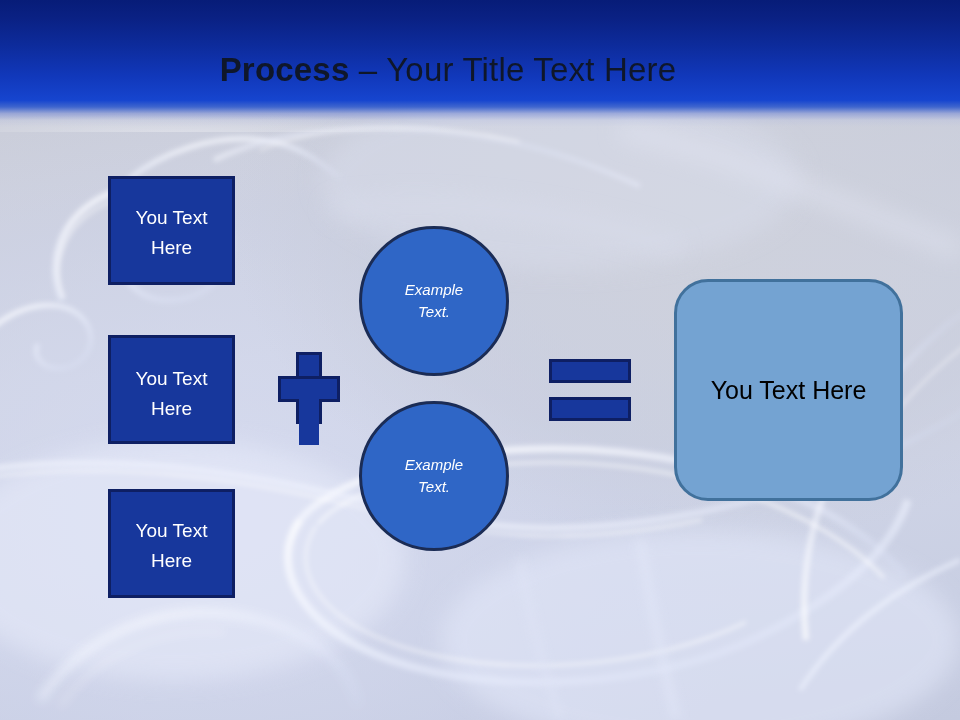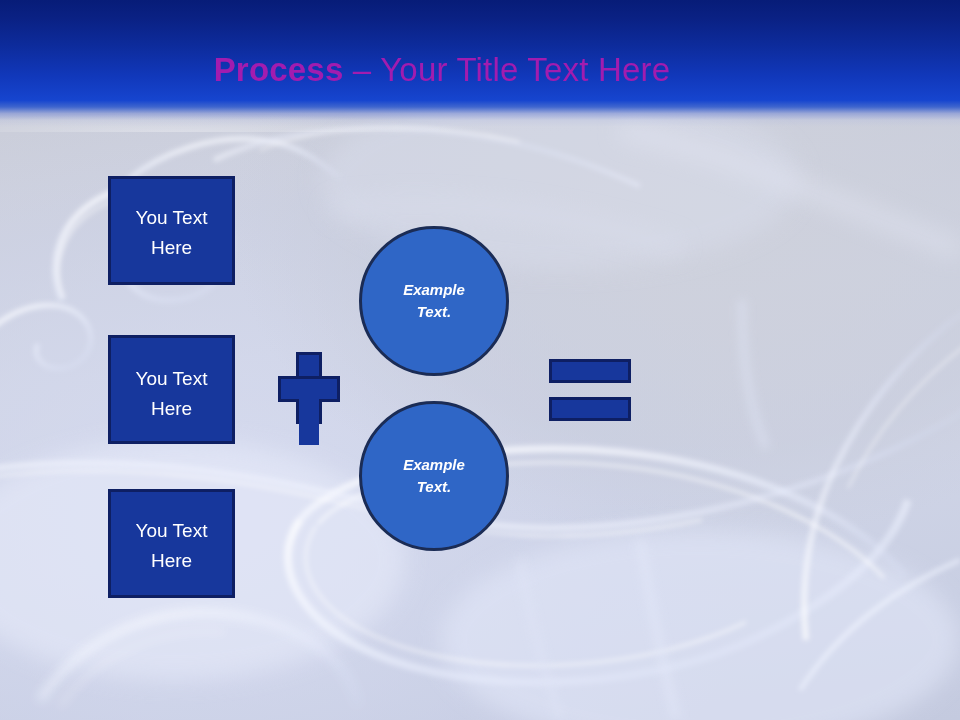--- a/index.html
+++ b/index.html
@@ -53,25 +53,26 @@
   .title-band .sheen {
     position: absolute;
     left: 0; bottom: 0; width: 100%; height: 34px;
     background: radial-gradient(ellipse 420px 26px at 18% 100%, rgba(255,255,255,0.30) 0%, rgba(255,255,255,0) 70%);
   }
   .title-text {
     position: absolute;
     left: 0; top: 50px;
     width: 884px;
     text-align: center;
-    color: #a21caf;
+    color: #0f172a;
     font-size: 33px;
     line-height: 40px;
     letter-spacing: 0.2px;
     white-space: nowrap;
+    padding-left: 6px;
   }
   .title-text .strong { font-weight: bold; }
   .title-text .light  { font-weight: normal; }
 
   
   .inbox {
     position: absolute;
     width: 127px;
     height: 109px;
     background: #17379c;
@@ -116,21 +117,21 @@
   
   .circ {
     position: absolute;
     width: 150px; height: 150px;
     border-radius: 50%;
     background: #2f66c6;
     border: 3px solid #1b2c55;
     box-sizing: border-box;
     color: #ffffff;
     font-size: 15px;
-    font-weight: bold;
+    font-weight: normal;
     font-style: italic;
     line-height: 22px;
     text-align: center;
     display: flex;
     flex-direction: column;
     align-items: center;
     justify-content: center;
   }
   #circ-1 { left: 359px; top: 226px; }
   #circ-2 { left: 359px; top: 401px; }
@@ -287,14 +288,17 @@
   <div class="circ" id="circ-2">
     <div>Example</div>
     <div>Text.</div>
   </div>
 
   <div class="eq-op">
     <div class="bar top"></div>
     <div class="bar bot"></div>
   </div>
 
+  <div class="result-box">
+    <span>You Text Here</span>
+  </div>
 
 </div>
 
 </body></html>

